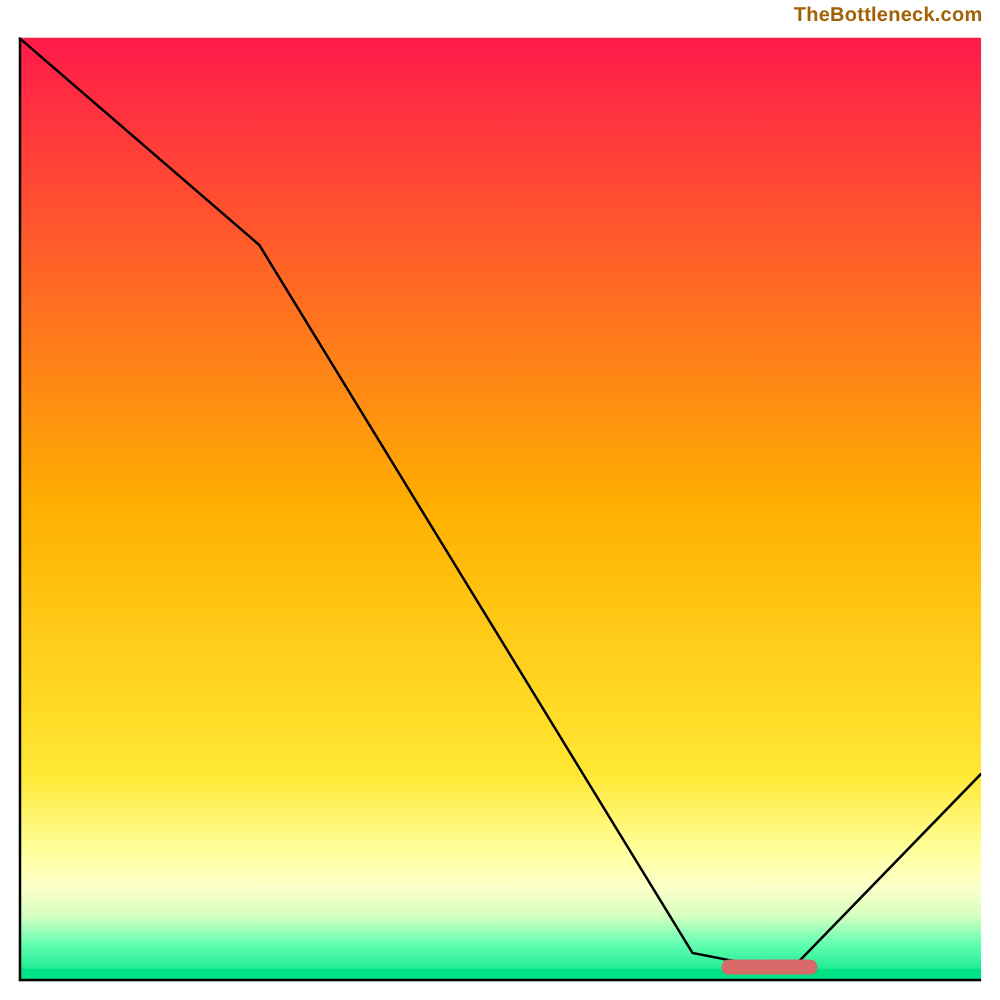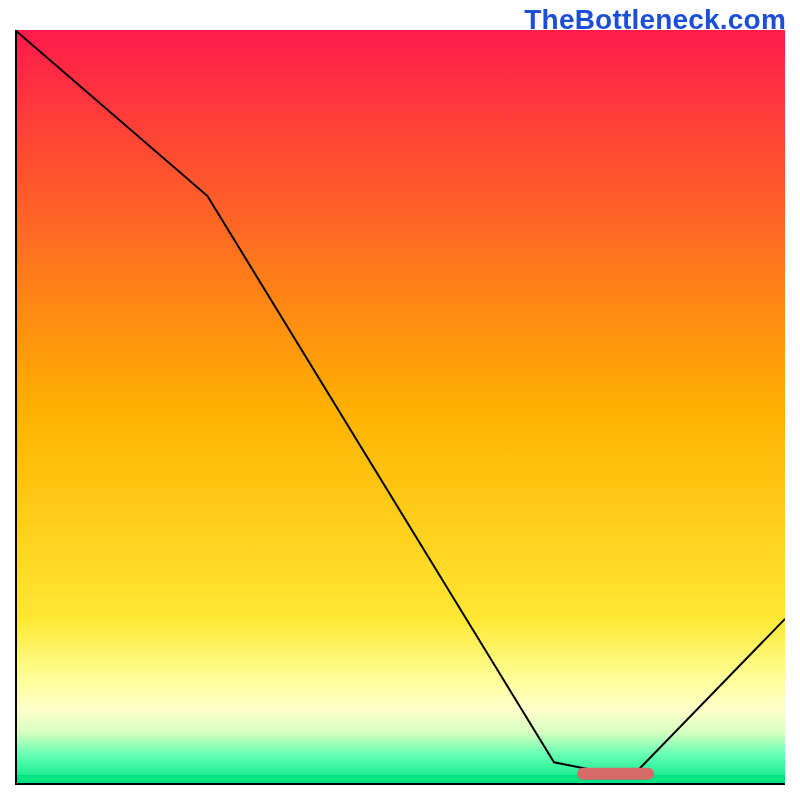--- a/index.html
+++ b/index.html
@@ -13,23 +13,23 @@
   .container {
     position: relative;
     width: 800px;
     height: 800px;
   }
   .watermark {
     position: absolute;
     top: 4px;
     right: 14px;
     font-family: Arial, Helvetica, sans-serif;
-    font-size: 28px;
+    font-size: 16px;
     font-weight: bold;
-    color: #1d4ed8;
+    color: #a16207;
     letter-spacing: 0.2px;
   }
   .plot {
     position: absolute;
     left: 15px;
     top: 30px;
     width: 770px;
     height: 755px;
   }
   .plot svg {

